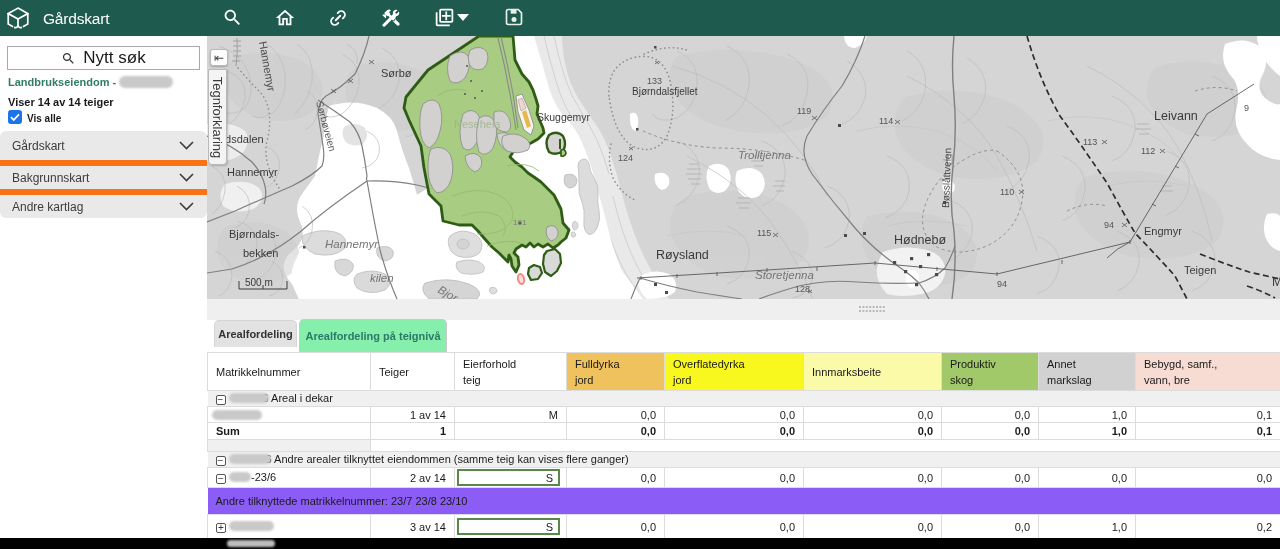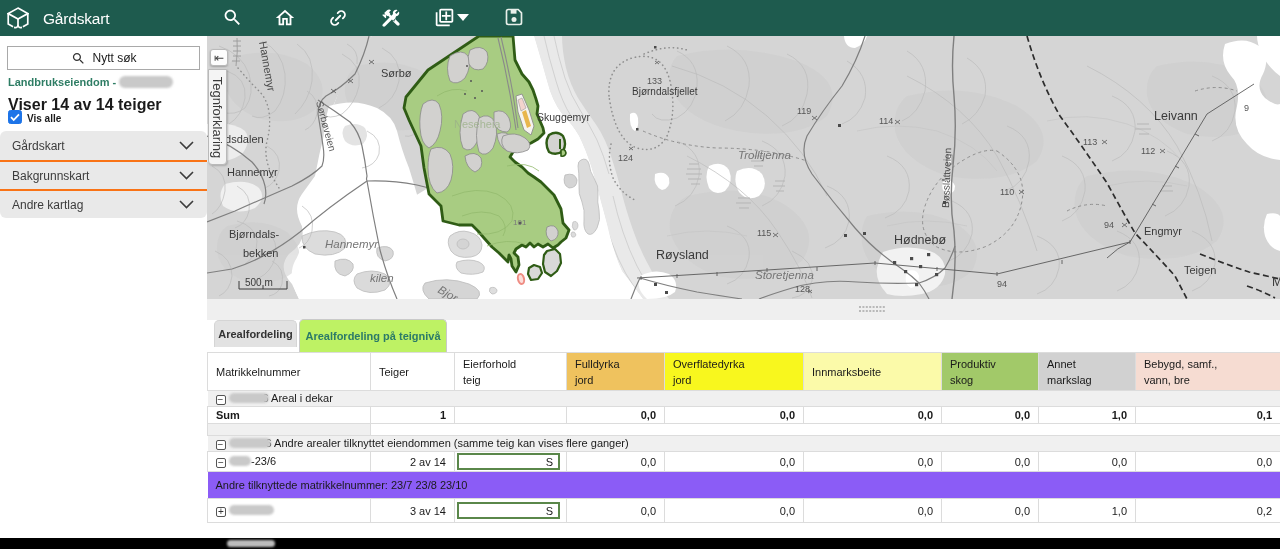--- a/index.html
+++ b/index.html
@@ -7,34 +7,34 @@
   font-family:"Liberation Sans", sans-serif; }
 #page { position:relative; width:1280px; height:549px; background:#fff; overflow:hidden; }
 
 
 #topbar { position:absolute; left:0; top:0; width:1280px; height:36px; background:#1e5b4e; }
 #topbar .brand { position:absolute; left:43px; top:10px; color:#fff; font-size:15.5px; letter-spacing:-0.2px; }
 .ticon { position:absolute; top:7px; }
 
 
 #sidebar { position:absolute; left:0; top:36px; width:207px; height:513px; background:#fff; }
-#searchbox { position:absolute; left:7px; top:10px; width:193px; height:24px; border:1px solid #a9a9a9; border-radius:0; background:#fff; display:flex; align-items:center; justify-content:center; color:#1a1a1a; font-size:12px; }
+#searchbox { position:absolute; left:7px; top:10px; width:193px; height:24px; border:1px solid #a9a9a9; border-radius:0; background:#fff; display:flex; align-items:center; justify-content:center; color:#1a1a1a; font-size:17px; }
 #landbruk { position:absolute; left:8px; top:40px; font-size:11px; font-weight:bold; color:#2e7d64; white-space:nowrap; }
-#viser { position:absolute; left:8px; top:60px; font-size:16px; font-weight:bold; color:#1a1a1a; }
+#viser { position:absolute; left:8px; top:60px; font-size:11px; font-weight:bold; color:#1a1a1a; }
 #visalle { position:absolute; left:8px; top:74px; font-size:10px; font-weight:bold; color:#1a1a1a; }
 #accordion { position:absolute; left:0; top:95px; width:207px; border-radius:6px; background:#e9e9e9; overflow:hidden; }
-.acc-row { height:29px; display:flex; align-items:center; justify-content:space-between; padding:0 13px 0 12px; font-size:12px; color:#3c3c3c; border-top:2px solid #f97316; }
+.acc-row { height:29px; display:flex; align-items:center; justify-content:space-between; padding:0 13px 0 12px; font-size:12px; color:#3c3c3c; border-top:6px solid #f97316; }
 .acc-row:first-child { border-top:none; }
 .blur { background:#c9c9c9; border-radius:6px; filter:blur(1.2px); display:inline-block; }
 
 
 #strip { position:absolute; left:207px; top:299px; width:1073px; height:53px; background:#fff;font-weight:bold; }
 #strip .gband { position:absolute; left:0; top:0; width:1073px; height:21px; background:#efefef; }
 #tab1 { position:absolute; left:7px; top:21px; width:83px; height:27px; background:#e2e2e2; border:1px solid #d5d5d5; border-bottom:none; border-radius:5px 5px 0 0; font-size:11px; color:#333; display:flex; align-items:center; justify-content:center; white-space:nowrap; }
-#tab2 { position:absolute; left:92px; top:20px; width:148px; height:33px; background:#bef264; border:1px solid #c9c9c9; border-bottom:none; border-radius:5px 5px 0 0; font-size:11px; color:#2b7a68; display:flex; align-items:center; justify-content:center; white-space:nowrap; }
+#tab2 { position:absolute; left:92px; top:20px; width:148px; height:33px; background:#86efac; border:1px solid #c9c9c9; border-bottom:none; border-radius:5px 5px 0 0; font-size:11px; color:#2b7a68; display:flex; align-items:center; justify-content:center; white-space:nowrap; }
 
 
 #tablewrap { position:absolute; left:207px; top:352px; width:1073px; }
 table { border-collapse:collapse; table-layout:fixed; width:1073px; font-size:11px; color:#1a1a1a; }
 td { border:1px solid #dcdcdc; padding:0 8px; overflow:hidden; white-space:nowrap; }
 tr.hdr td { height:38px; vertical-align:middle; line-height:16px; padding:2px 8px; font-size:11px; }
 td.num { text-align:right; }
 tr.ghdr td { background:#f0f0f0; height:16px; border-left:none; border-right:none; }
 .sq { display:inline-block; width:10px; height:10px; border:1px solid #555; background:#fff; text-align:center; line-height:8px; font-size:10px; color:#333; vertical-align:-1px; margin-right:3px; border-radius:2px; }
 .ginput { display:inline-block; width:103px; height:17px; border:2px solid #5a874a; background:#fff; text-align:right; padding-right:5px; font-size:11px; line-height:14px; }
@@ -475,20 +475,31 @@
         <td style="background:#efc25e">Fulldyrka<br>jord</td>
         <td style="background:#f8f71e">Overflatedyrka<br>jord</td>
         <td style="background:#fbfaa9">Innmarksbeite</td>
         <td style="background:#a2c969">Produktiv<br>skog</td>
         <td style="background:#d1d1d1">Annet<br>markslag</td>
         <td style="background:#f6dcd2">Bebygd, samf.,<br>vann, bre</td>
       </tr>
       <tr class="ghdr">
             <td colspan="9"><span class="sq">−</span><span class="blur" style="width:40px; height:10px; vertical-align:-1px; margin-right:-6px;"></span>6 Areal i dekar</td>
           </tr>
+      <tr style="height:16px">
+        <td><span class="blur" style="width:50px; height:10px; vertical-align:-1px; margin-left:-4px"></span></td>
+        <td class="num">1 av 14</td>
+        <td class="num">M</td>
+        <td class="num">0,0</td>
+            <td class="num">0,0</td>
+            <td class="num">0,0</td>
+            <td class="num">0,0</td>
+            <td class="num">1,0</td>
+            <td class="num">0,1</td>
+      </tr>
       <tr style="height:17px; font-weight:bold">
         <td>Sum</td>
         <td class="num">1</td>
         <td></td>
         <td class="num">0,0</td>
             <td class="num">0,0</td>
             <td class="num">0,0</td>
             <td class="num">0,0</td>
             <td class="num">1,0</td>
             <td class="num">0,1</td>

